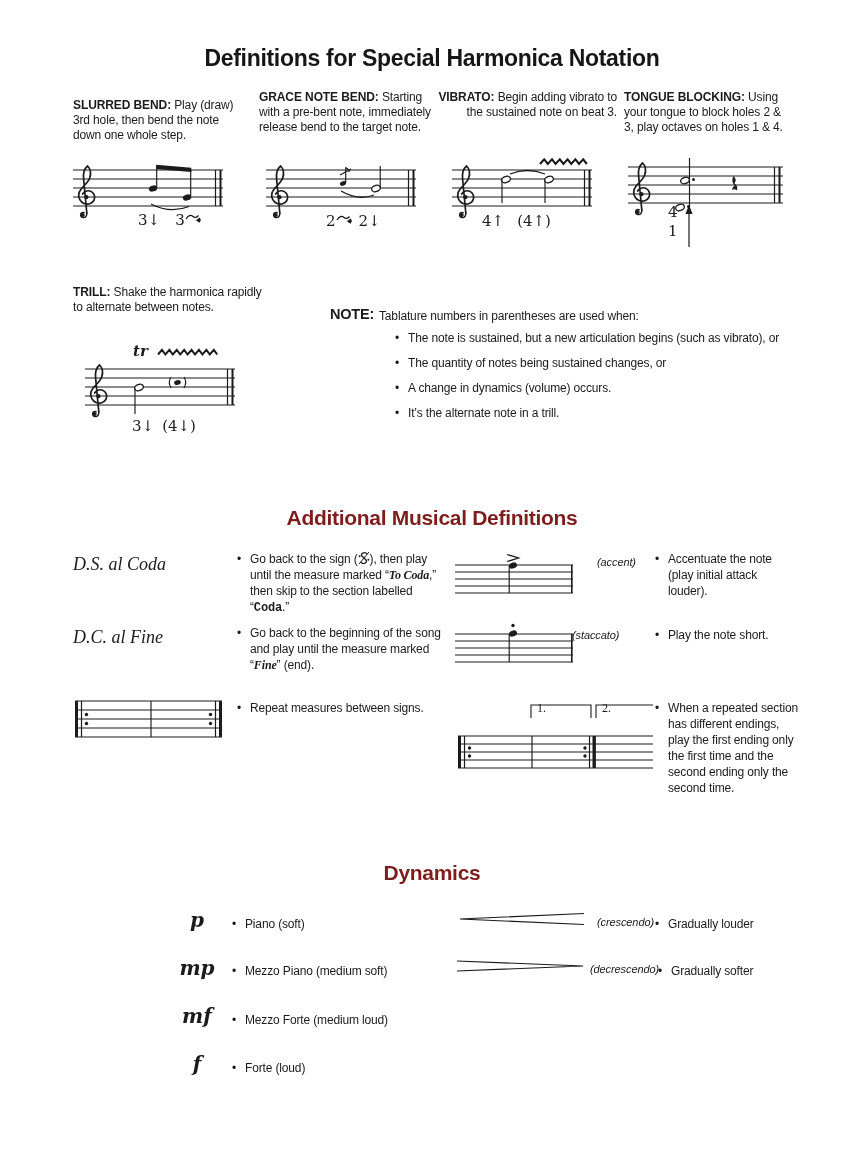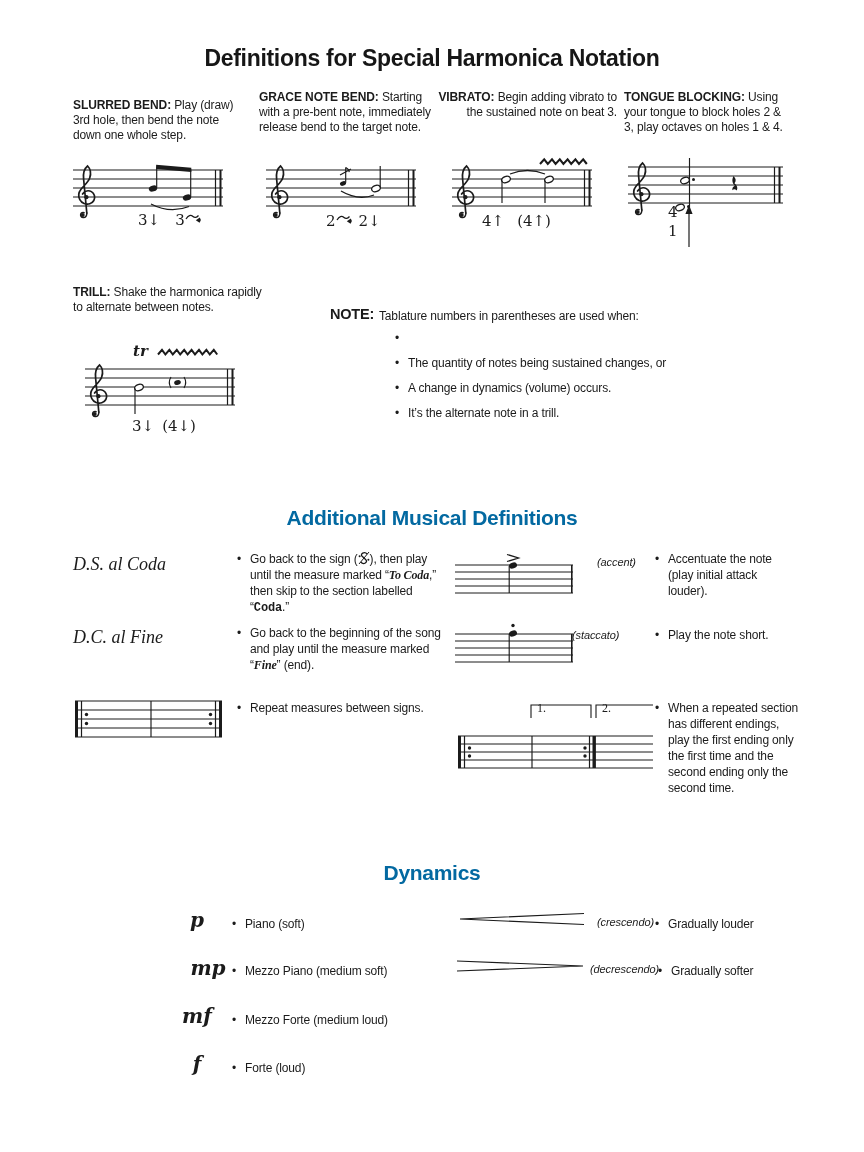--- a/index.html
+++ b/index.html
@@ -2,21 +2,21 @@
 <html><head>
 <meta charset="utf-8">
 <style>
   html,body{margin:0;padding:0;}
   body{
     width:864px;height:1152px;background:#ffffff;position:relative;
     font-family:"Liberation Sans",sans-serif;color:#1b1b1b;overflow:hidden;
   }
   .abs{position:absolute;}
   .title{font-size:23px;font-weight:700;letter-spacing:-0.3px;text-align:center;width:864px;color:#161616;}
-  .h2{font-size:21px;font-weight:700;letter-spacing:-0.3px;text-align:center;width:864px;color:#0369a1;}
+  .h2{font-size:21px;font-weight:700;letter-spacing:-0.3px;text-align:center;width:864px;color:#7f1d1d;}
   .def{font-size:12px;line-height:15px;letter-spacing:-0.15px;}
   .def b{letter-spacing:-0.1px;}
   .bul{display:flex;font-size:12px;line-height:16px;letter-spacing:-0.15px;}
   .bul .dot{width:13px;flex:0 0 13px;}
   .bi{font-family:"Liberation Serif",serif;font-weight:700;font-style:italic;}
   .bsr{font-family:Liberation Mono, monospace;font-weight:700;text-align:right;}
   .term{font-family:"Liberation Serif",serif;font-weight:400;font-style:italic;font-size:18px;}
   .tab{font-family:"DejaVu Serif",serif;font-size:15px;display:flex;align-items:flex-start;}
   .tab .it{white-space:nowrap;}
   .lab{font-size:11px;font-style:italic;letter-spacing:-0.1px;}
@@ -171,20 +171,21 @@
 </svg>
 <div class="abs tab" style="left:132px;top:417px;gap:8px;">
   <span class="it">3↓</span>
   <span class="it">(4↓)</span>
 </div>
 
 <span class="abs" style="left:330px;top:306px;font-size:14.5px;font-weight:700;letter-spacing:-0.2px;">NOTE:</span>
 <span class="abs" style="left:379px;top:309px;font-size:12px;letter-spacing:-0.15px;">Tablature numbers in parentheses are used when:</span>
 <div class="abs bul" style="left:395px;top:330px;width:420px;">
     <span class="dot">•</span>
+    <span>The note is sustained, but a new articulation begins (such as vibrato), or</span>
   </div>
 <div class="abs bul" style="left:395px;top:355px;width:420px;">
     <span class="dot">•</span>
     <span>The quantity of notes being sustained changes, or</span>
   </div>
 <div class="abs bul" style="left:395px;top:380px;width:420px;">
     <span class="dot">•</span>
     <span>A change in dynamics (volume) occurs.</span>
   </div>
 <div class="abs bul" style="left:395px;top:405px;width:420px;">
@@ -274,21 +275,21 @@
 </div>
 
 <div class="abs h2" style="left:0;top:861px;">Dynamics</div>
 
 <span class="abs dyn" style="left:175px;top:908px;">p</span>
 <div class="abs bul" style="left:232px;top:916px;width:220px;">
   <span class="dot">•</span>
   <span>Piano (soft)</span>
 </div>
 
-<span class="abs dyn" style="left:186px;top:956px;">mp</span>
+<span class="abs dyn" style="left:175px;top:956px;">mp</span>
 <div class="abs bul" style="left:232px;top:963px;width:220px;">
   <span class="dot">•</span>
   <span>Mezzo Piano (medium soft)</span>
 </div>
 
 <span class="abs dyn" style="left:175px;top:1004px;">mf</span>
 <div class="abs bul" style="left:232px;top:1012px;width:220px;">
   <span class="dot">•</span>
   <span>Mezzo Forte (medium loud)</span>
 </div>

